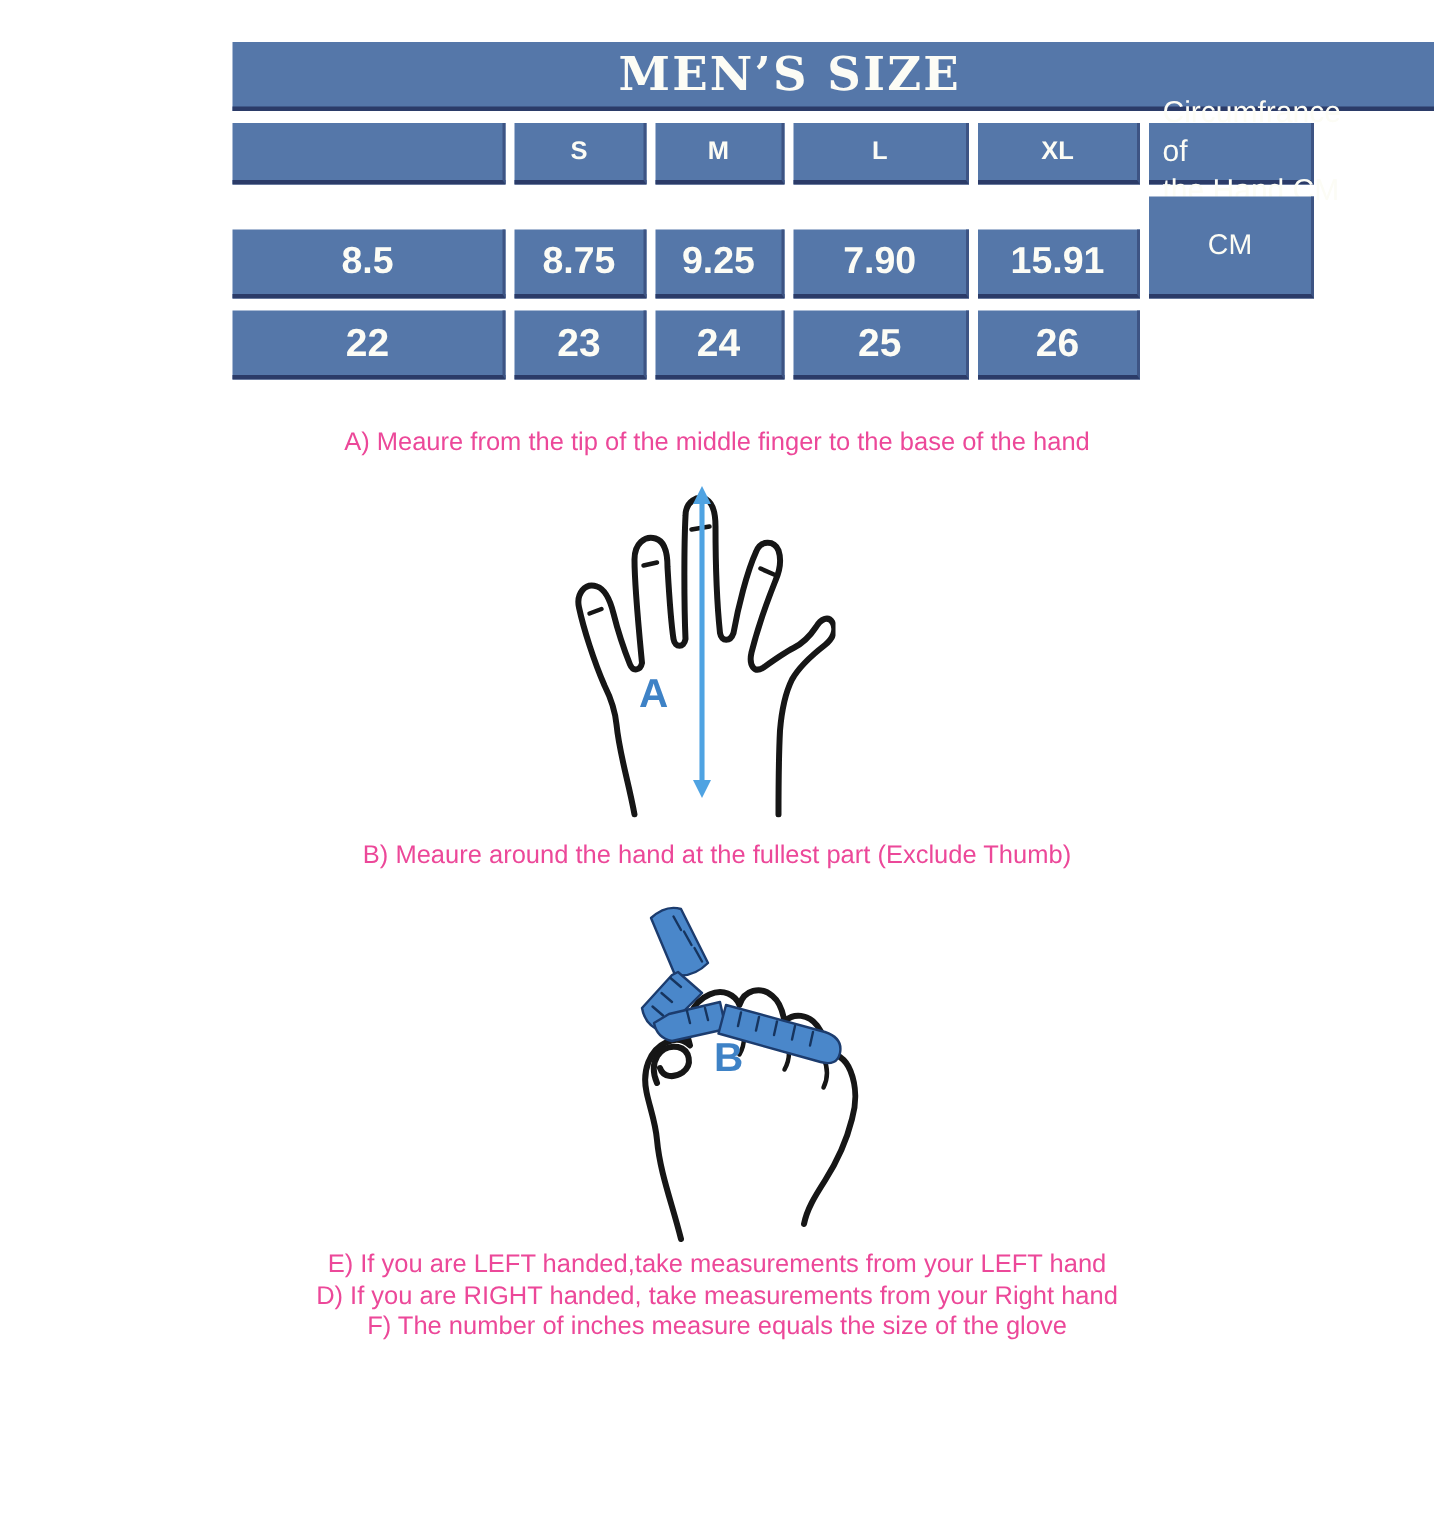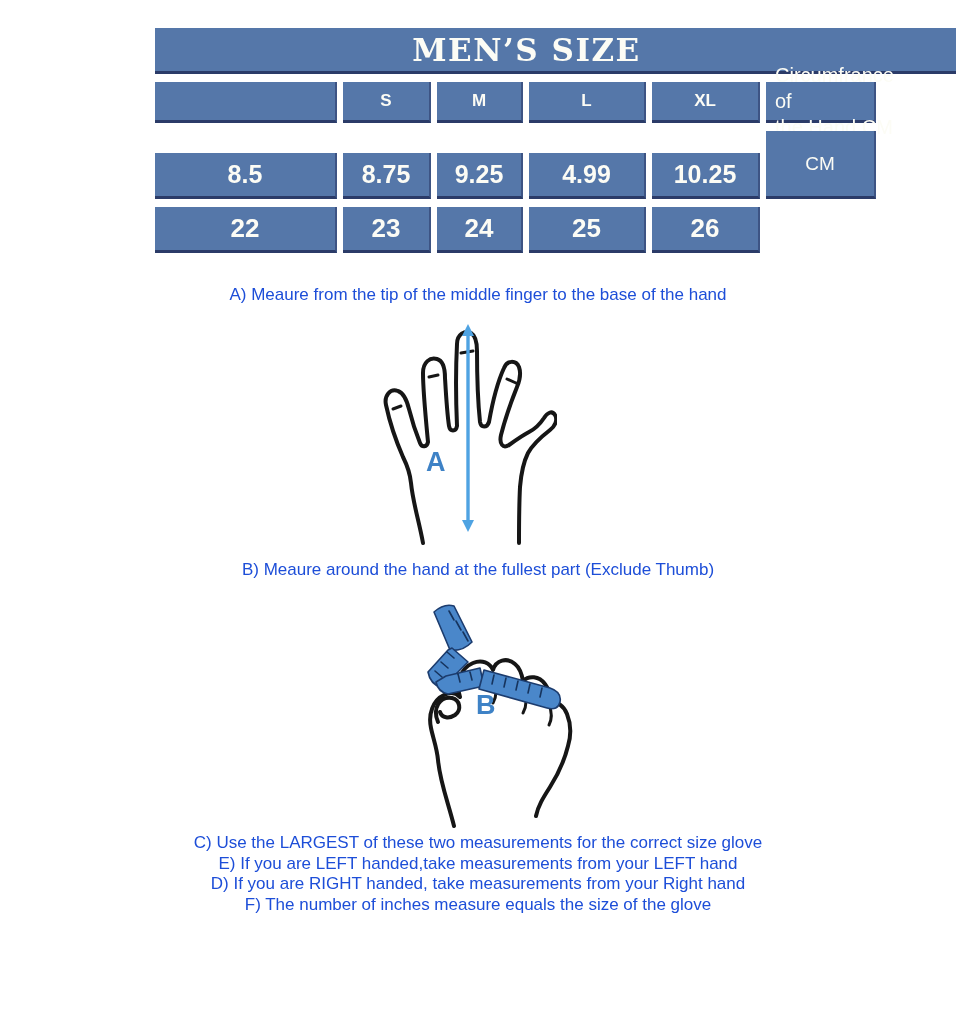--- a/index.html
+++ b/index.html
@@ -25,21 +25,21 @@
     background:#5577A9;border-bottom:3px solid #2B3B68;border-right:2px solid #3D5484;
     color:#FCFCF5;display:flex;align-items:center;justify-content:center;
   }
   .cell.hdr{font-weight:bold;font-size:17px;}
   .cell.rowlabel{justify-content:flex-start;padding-left:9px;font-size:20px;line-height:1.3;white-space:pre-line;}
   .cell.cmlabel{font-size:19px;}
   .cell.val1{font-weight:bold;font-size:25px;margin-top:22px;}
   .cell.val2{font-weight:bold;font-size:26px;}
 
   
-  .instr{position:absolute;left:0;width:956px;text-align:center;color:#1d4ed8;font-size:17px;}
+  .instr{position:absolute;left:0;width:956px;text-align:center;color:#ec4899;font-size:17px;}
   .instr-a{top:285px;}
   .instr-b{top:560px;}
   .instr-cf{top:833px;line-height:20.5px;}
 
   
   .fig-a{position:absolute;left:377px;top:315px;width:180px;height:230px;}
   .fig-b{position:absolute;left:392px;top:588px;width:192px;height:242px;}
   .hand-stroke{fill:none;stroke:#161616;stroke-width:4;stroke-linecap:round;stroke-linejoin:round;}
   .hand-fill{fill:#ffffff;stroke:#161616;stroke-width:4;stroke-linecap:round;stroke-linejoin:round;}
   .crease{fill:none;stroke:#161616;stroke-width:3;stroke-linecap:round;}
@@ -62,22 +62,22 @@
       <div class="cell hdr">S</div>
       <div class="cell hdr">M</div>
       <div class="cell hdr">L</div>
       <div class="cell hdr">XL</div>
 
       <div class="cell rowlabel">Circumfrance of
 the Hand CM</div>
       <div class="cell val1">8.5</div>
       <div class="cell val1">8.75</div>
       <div class="cell val1">9.25</div>
-      <div class="cell val1">4.99</div>
-      <div class="cell val1">10.25</div>
+      <div class="cell val1">7.90</div>
+      <div class="cell val1">15.91</div>
 
       <div class="cell cmlabel">CM</div>
       <div class="cell val2">22</div>
       <div class="cell val2">23</div>
       <div class="cell val2">24</div>
       <div class="cell val2">25</div>
       <div class="cell val2">26</div>
     </div>
   </div>
 
@@ -168,19 +168,18 @@
         <line class="tape-tick" x1="114" y1="90" x2="112" y2="99"></line>
         <line class="tape-tick" x1="126" y1="93" x2="124" y2="102"></line>
         <line class="tape-tick" x1="138" y1="96" x2="136" y2="105"></line>
         <line class="tape-tick" x1="150" y1="100" x2="148" y2="109"></line>
       </g>
       <text class="fig-label" x="84" y="126">B</text>
     </svg>
   </div>
 
   <div class="instr instr-cf">
-    <div>C) Use the LARGEST of these two measurements for the correct size glove</div>
     <div>E) If you are LEFT handed,take measurements from your LEFT hand</div>
     <div>D) If you are RIGHT handed, take measurements from your Right hand</div>
     <div>F) The number of inches measure equals the size of the glove</div>
   </div>
 
 </div>
 
 </body></html>

